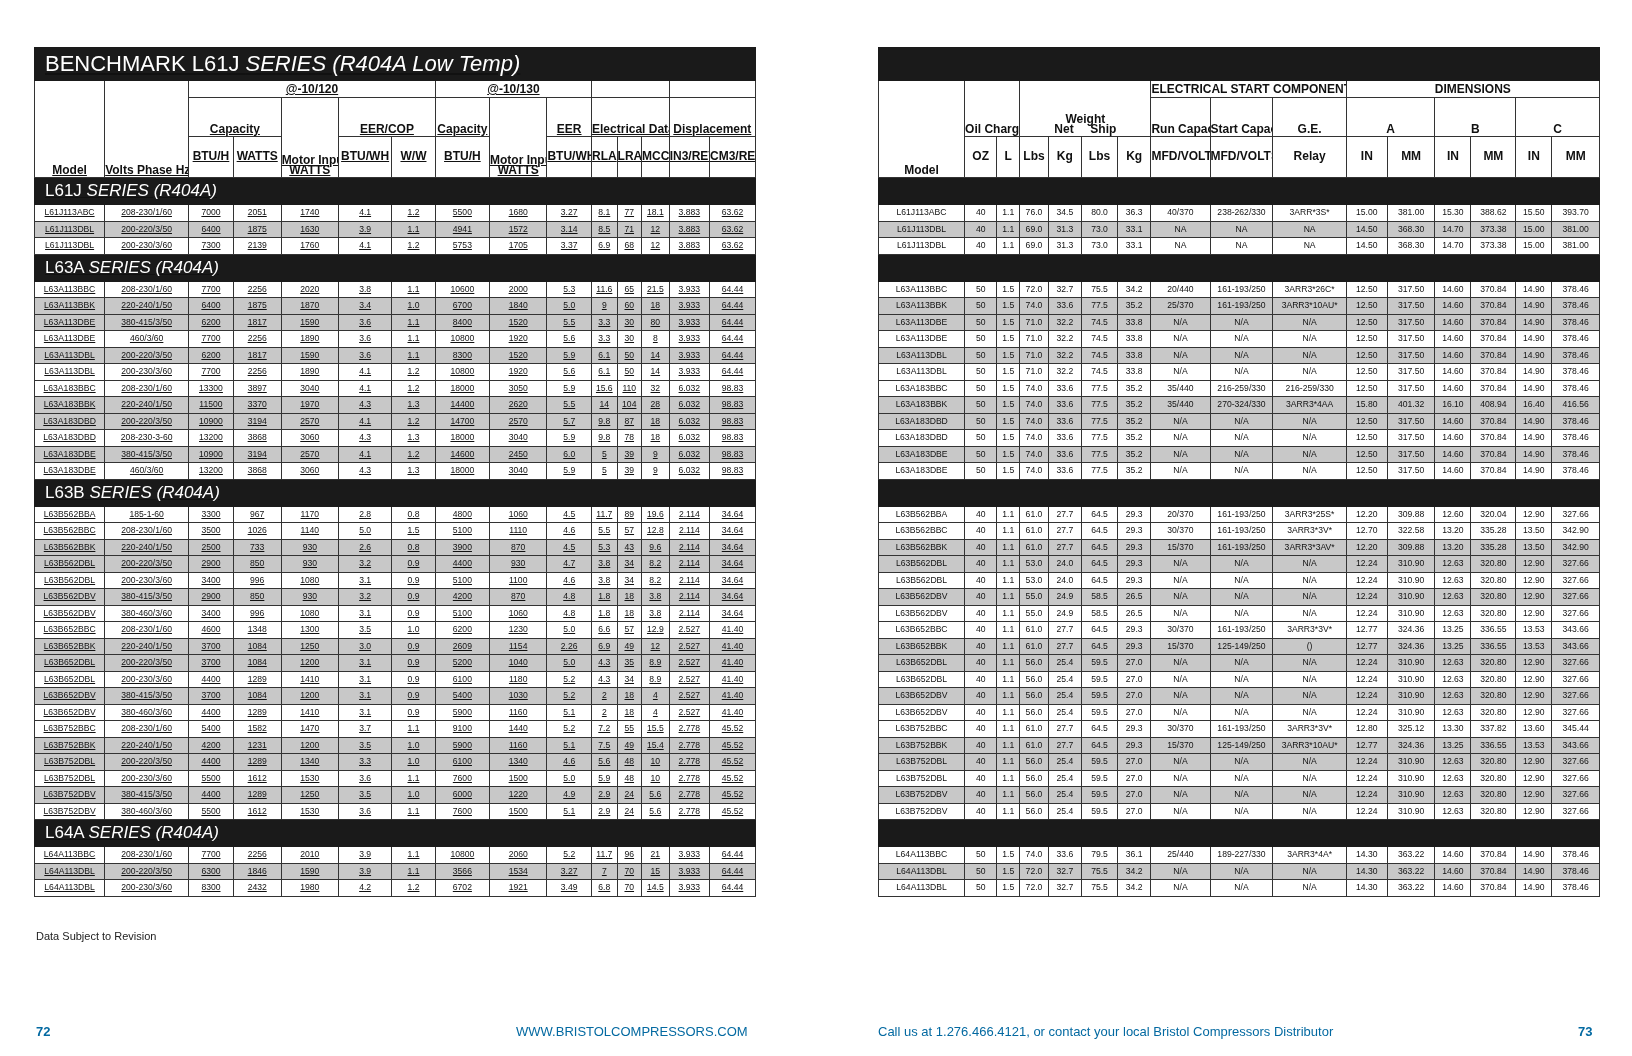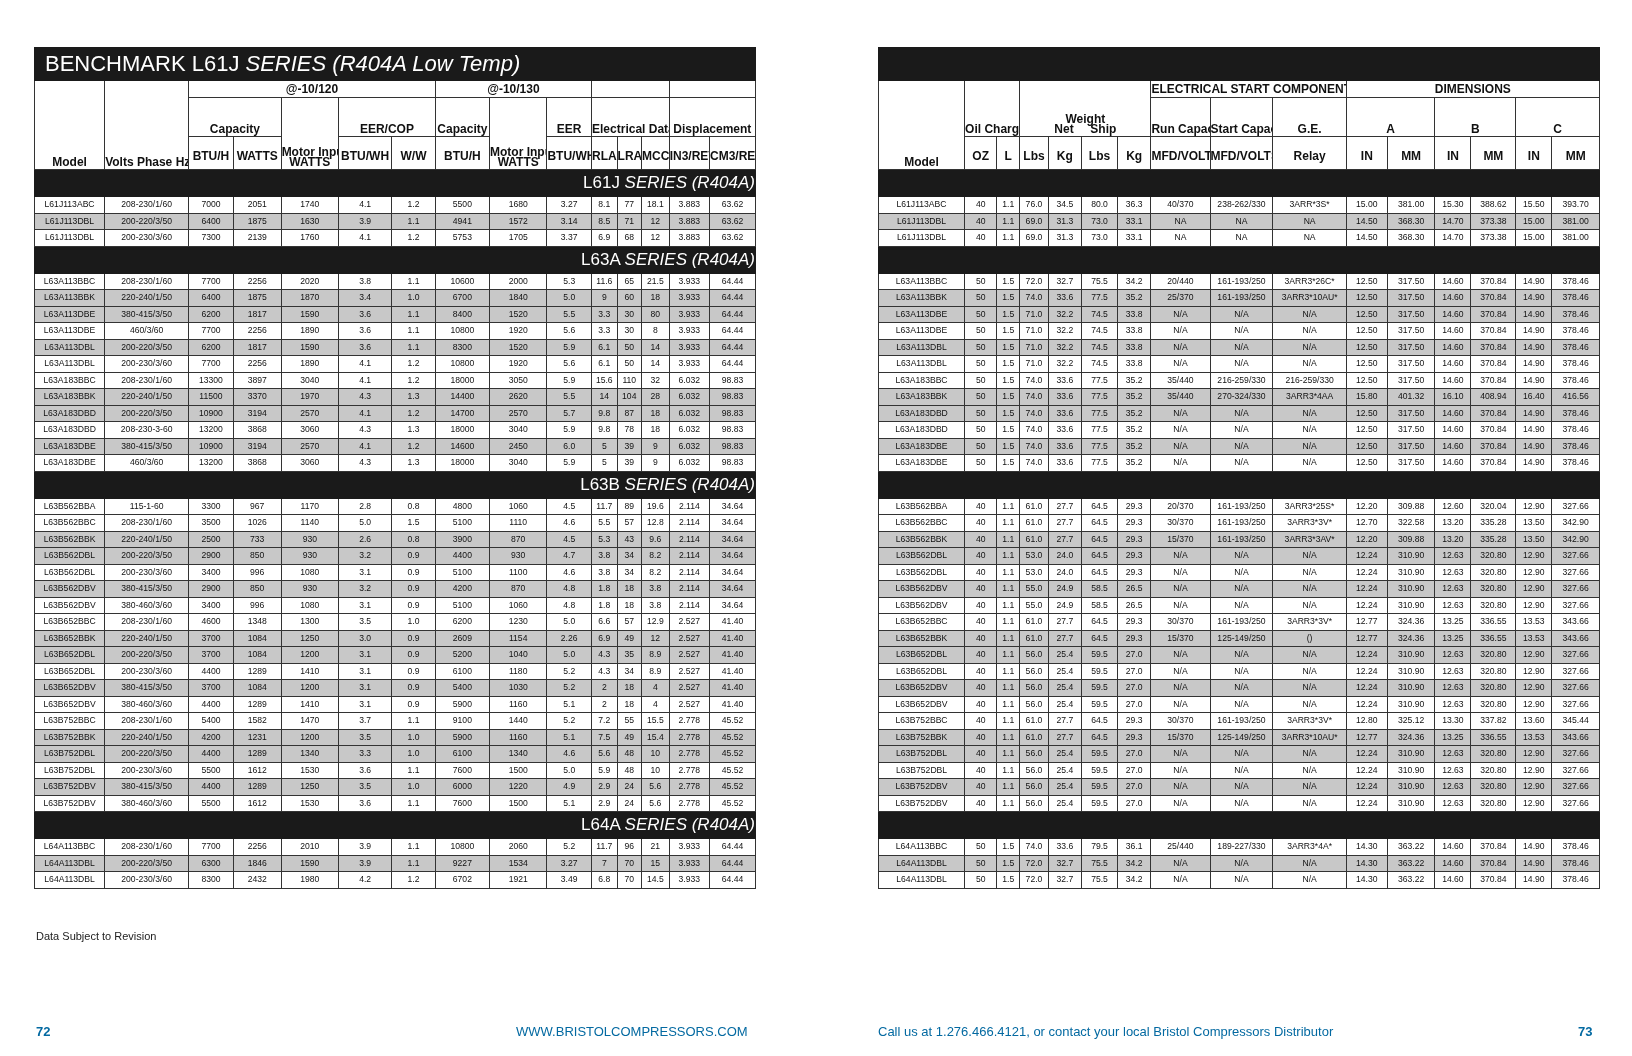--- a/index.html
+++ b/index.html
@@ -1,30 +1,30 @@
 <!DOCTYPE html>
 <html><head>
 <meta charset="utf-8">
 <style>
   html,body{margin:0;padding:0;background:#fff;}
   body{width:1632px;height:1056px;position:relative;overflow:hidden;font-family:"Liberation Sans",sans-serif;color:#111;}
   .page{position:absolute;top:47px;}
-  #left{left:34px;width:722px;}
+  #left{left:34px;width:722px;text-decoration:underline;}
   #right{left:878px;width:722px;}
   table{border-collapse:collapse;width:100%;table-layout:fixed;}
   td,th{border:1.4px solid #333;text-align:center;font-size:8.6px;padding:0;height:15.5px;line-height:15.5px;white-space:nowrap;overflow:hidden;font-weight:normal;}
   th{font-weight:bold;font-size:12px;line-height:10px;height:auto;}
   .title-row td{background:#1a1a1a;color:#fff;text-align:left;height:32px;font-size:22px;line-height:32px;padding-left:10px;border-color:#1a1a1a;font-family:"Liberation Sans",sans-serif;}
   .title-row td i{font-style:italic;}
-  .sec-row td{background:#1a1a1a;color:#fff;text-align:right;height:26px;line-height:26px;font-size:17px;padding-left:10px;border-color:#1a1a1a;}
+  .sec-row td{background:#1a1a1a;color:#fff;text-align:left;height:26px;line-height:26px;font-size:17px;padding-left:10px;border-color:#1a1a1a;}
   .sec-row td i{font-style:italic;}
   tr.shade td{background:#c8c8c8;}
   .hd1 th{height:16px;}
   .hd2 th{height:36px;vertical-align:bottom;padding-bottom:2px;}
-  .hd3 th{height:24px;vertical-align:bottom;padding-bottom:8px;margin-top:11px;}
+  .hd3 th{height:24px;vertical-align:bottom;padding-bottom:16px;margin-top:11px;}
   .blank-title td{background:#1a1a1a;height:32px;border-color:#1a1a1a;}
   .note{position:absolute;left:36px;top:930px;font-size:11px;color:#222;}
   .footer{position:absolute;top:1024px;font-size:13px;color:#0369a1;}
   .pnum{font-weight:bold;}
 </style>
 </head>
 <body>
 
 <div class="page" id="left">
   <table>
@@ -339,21 +339,21 @@
           <td>39</td>
           <td>9</td>
           <td>6.032</td>
           <td>98.83</td>
         </tr>
         <tr class="sec-row">
           <td colspan="15"><span>L63B </span><i>SERIES  (R404A)</i></td>
         </tr>
         <tr>
           <td>L63B562BBA</td>
-          <td>115-1-60</td>
+          <td>185-1-60</td>
           <td>3300</td>
           <td>967</td>
           <td>1170</td>
           <td>2.8</td>
           <td>0.8</td>
           <td>4800</td>
           <td>1060</td>
           <td>4.5</td>
           <td>11.7</td>
           <td>89</td>
@@ -688,21 +688,21 @@
           <td>64.44</td>
         </tr>
         <tr class="shade">
           <td>L64A113DBL</td>
           <td>200-220/3/50</td>
           <td>6300</td>
           <td>1846</td>
           <td>1590</td>
           <td>3.9</td>
           <td>1.1</td>
-          <td>9227</td>
+          <td>3566</td>
           <td>1534</td>
           <td>3.27</td>
           <td>7</td>
           <td>70</td>
           <td>15</td>
           <td>3.933</td>
           <td>64.44</td>
         </tr>
         <tr>
           <td>L64A113DBL</td>

